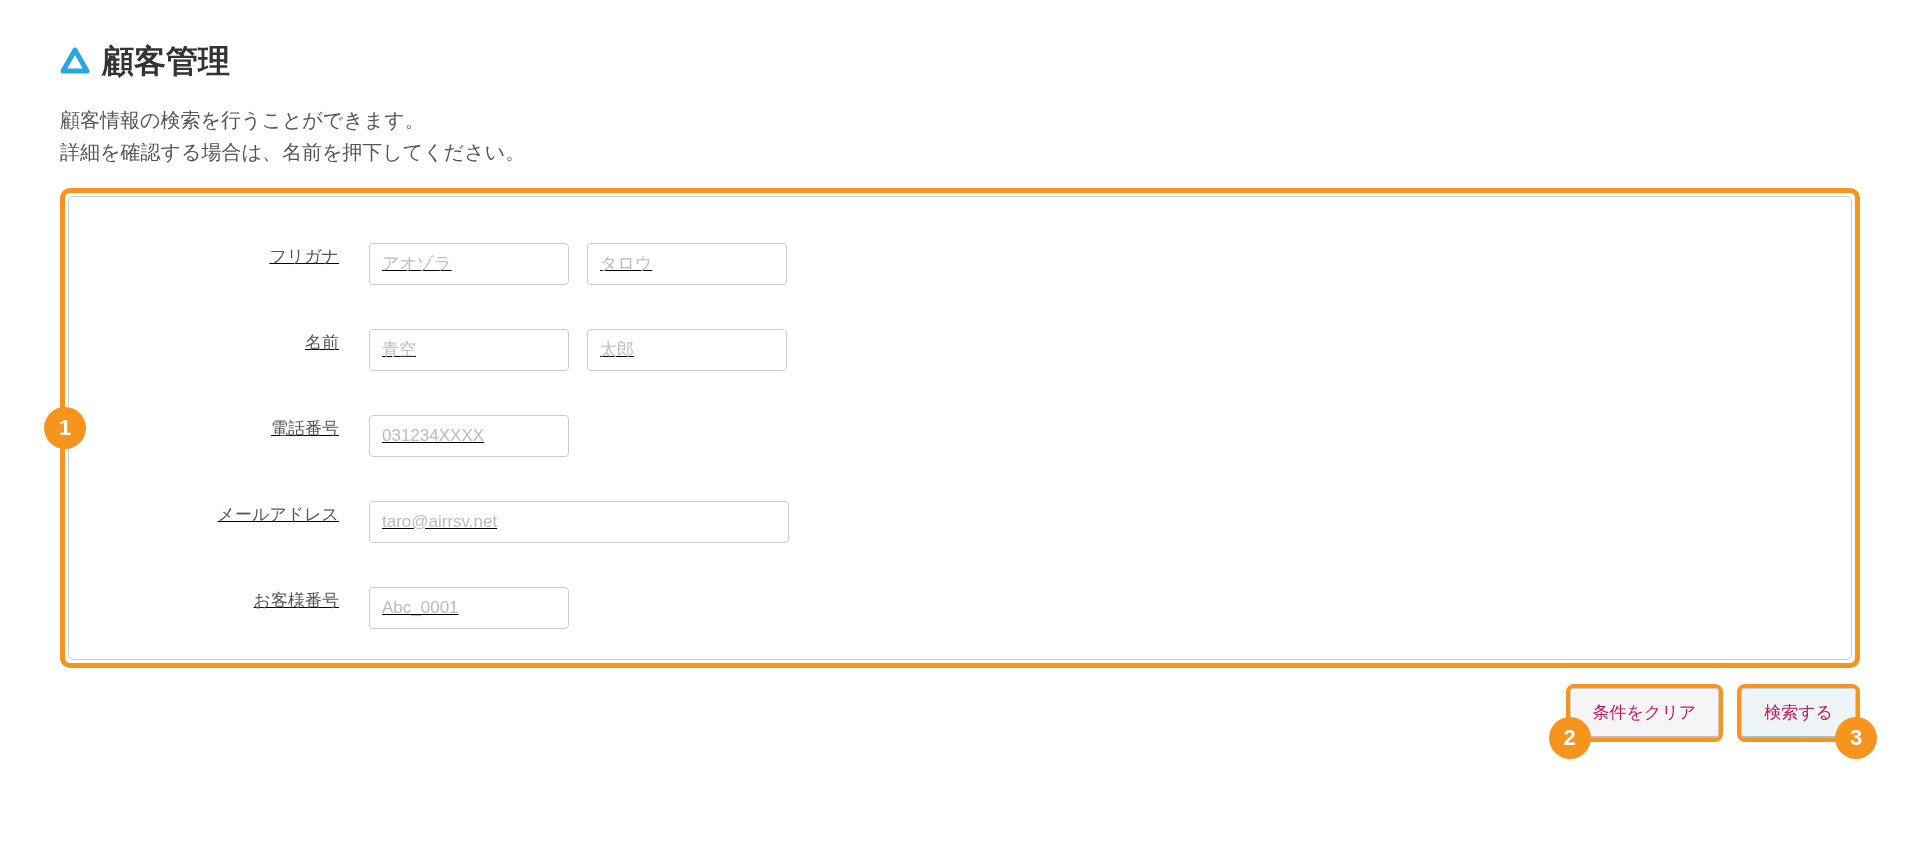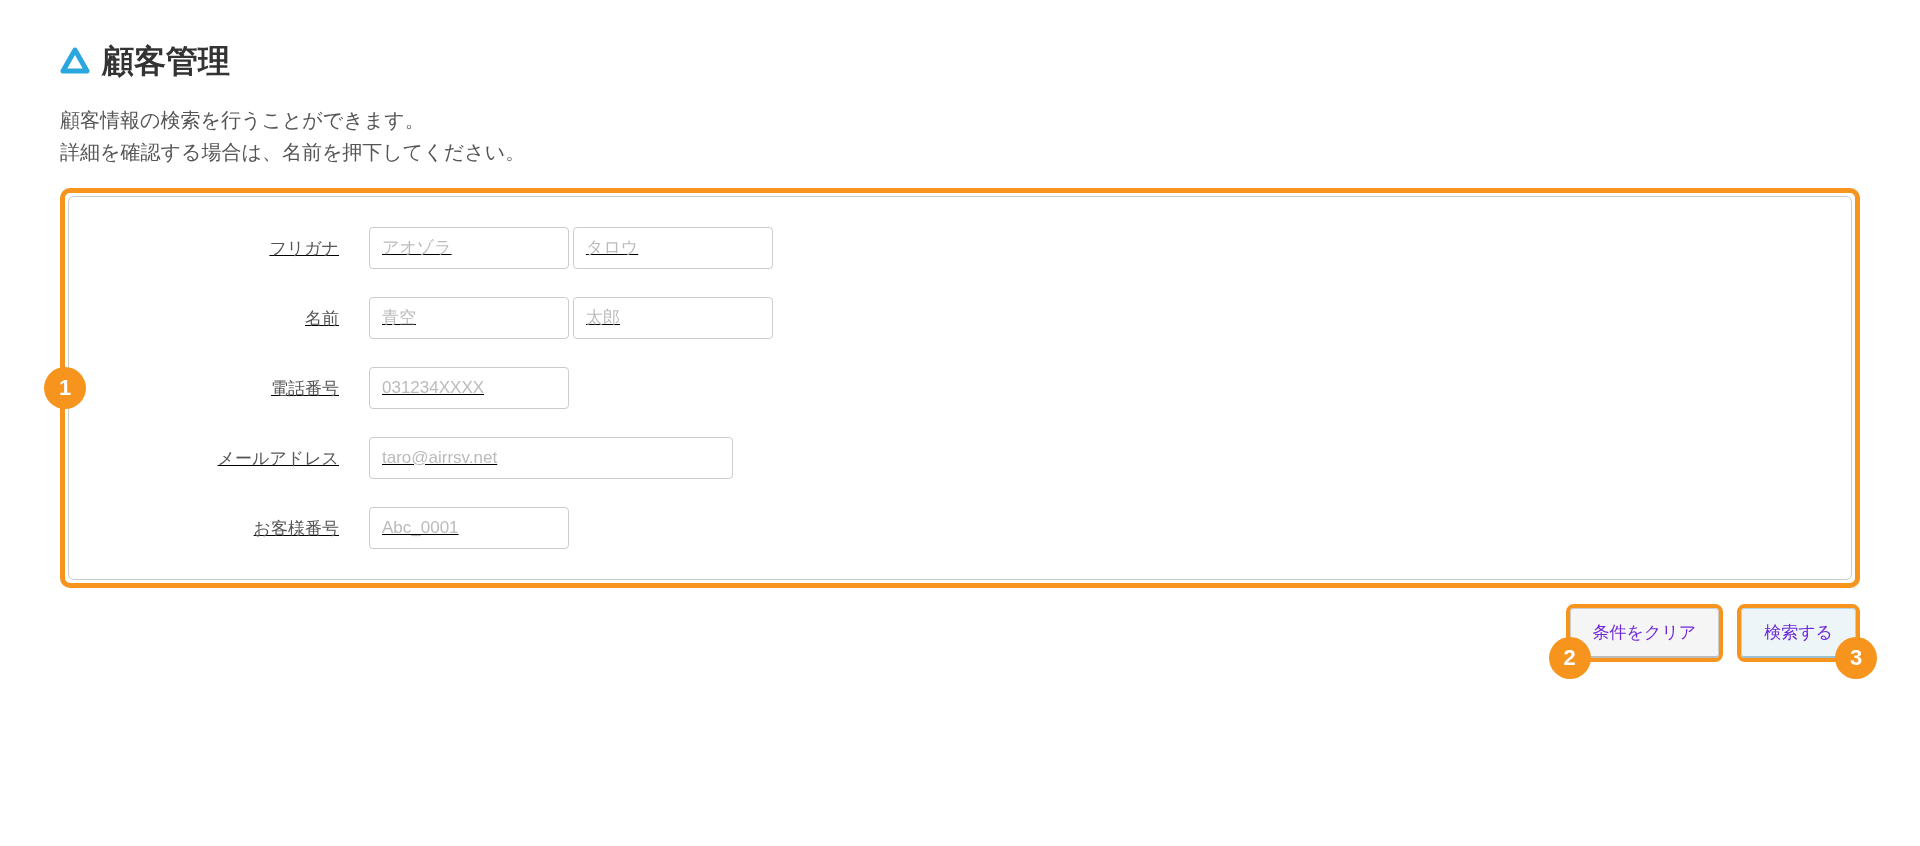--- a/index.html
+++ b/index.html
@@ -78,55 +78,56 @@
     }
     .form-label {
       width: 260px;
       text-align: right;
       padding-right: 30px;
       color: #555;
       font-size: 17px;
     }
     .form-inputs {
       display: flex;
-      gap: 4px;
+      gap: 18px;
+      margin-top: 16px;
     }
     .text-input {
       border: 1px solid #ccc;
       border-radius: 4px;
       padding: 10px 12px;
       font-size: 17px;
       width: 200px;
       color: #333;
     }
     .text-input::placeholder {
       color: #bbb;
     }
     .text-input.wide {
-      width: 364px;
+      width: 420px;
     }
     .button-row {
       display: flex;
       justify-content: flex-end;
       gap: 14px;
       margin-top: 16px;
     }
     .btn-wrap {
       position: relative;
       border: 4px solid #f7941e;
       border-radius: 8px;
       padding: 0;
     }
     .secondary-button {
       background: #f5f5f5;
       border: 1px solid #ccc;
       border-radius: 4px;
       padding: 12px 22px;
       font-size: 17px;
-      color: #6d28d9;
+      color: #be185d;
       cursor: pointer;
       border-bottom: 2px solid #bbb;
     }
     .secondary-button.search {
       background: #eef5f9;
       border-color: #b8d4e2;
       border-bottom-color: #9dc0d0;
     }
     .badge {
       position: absolute;

